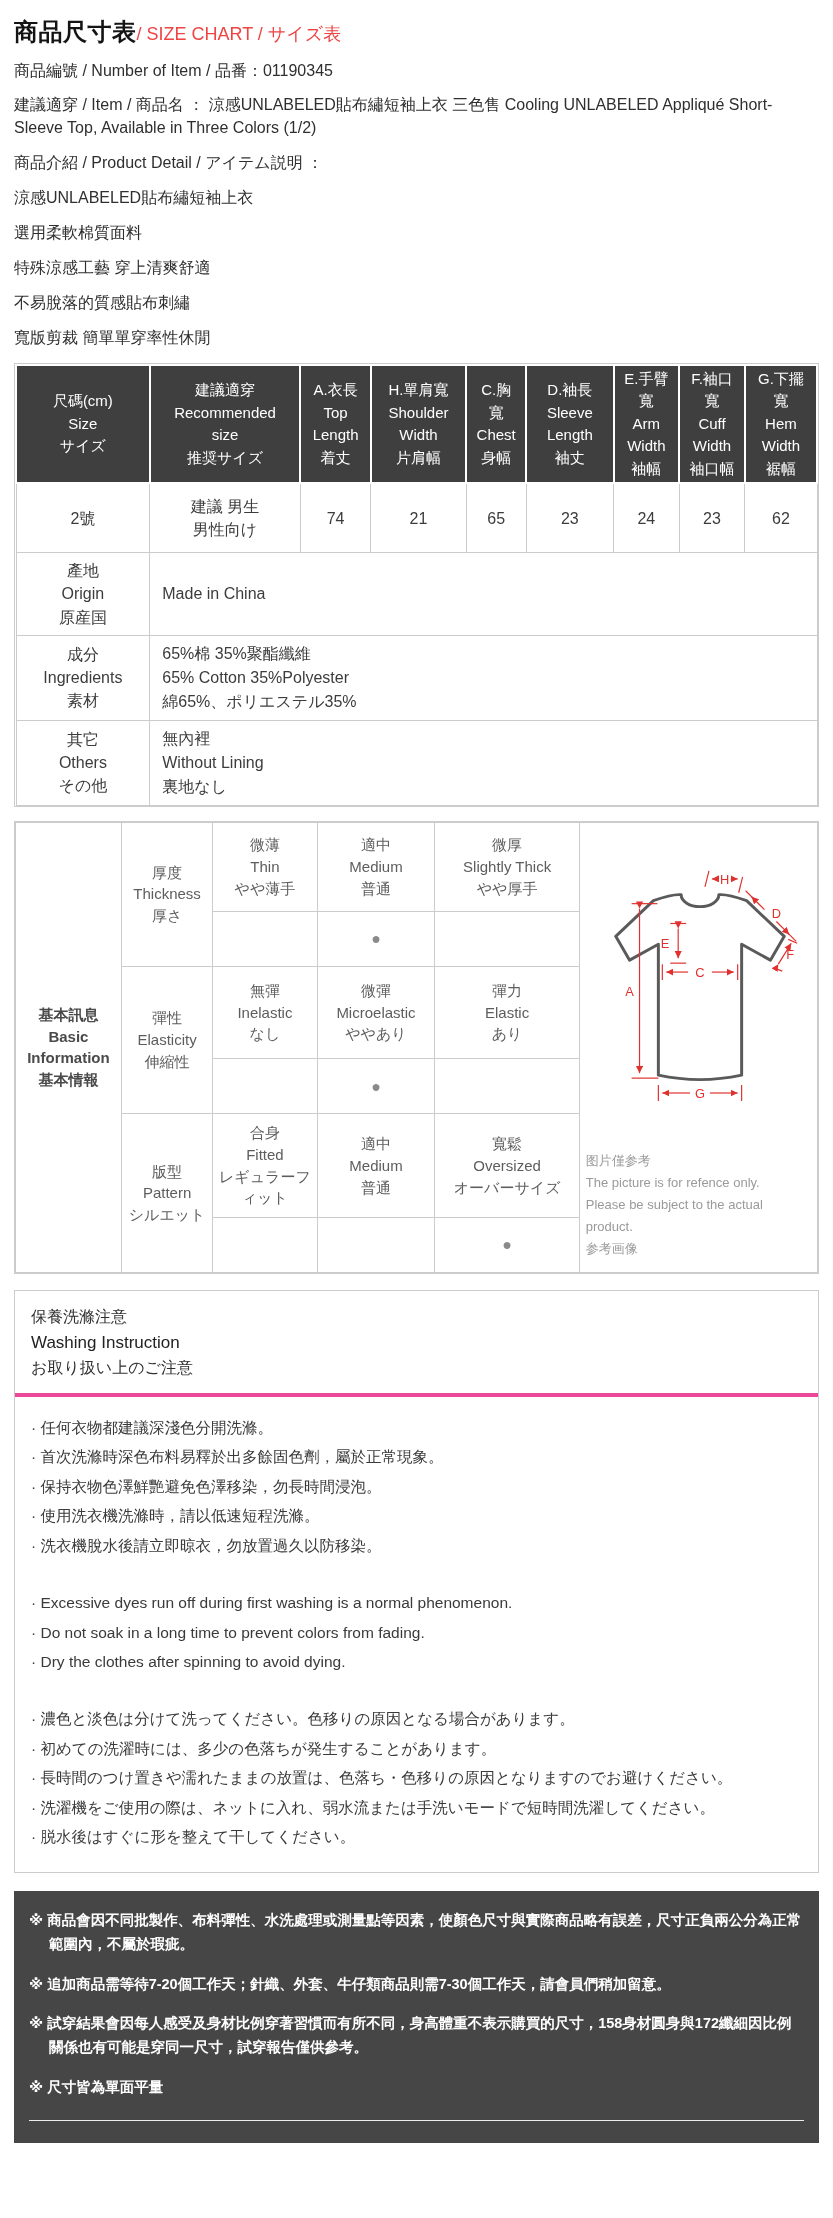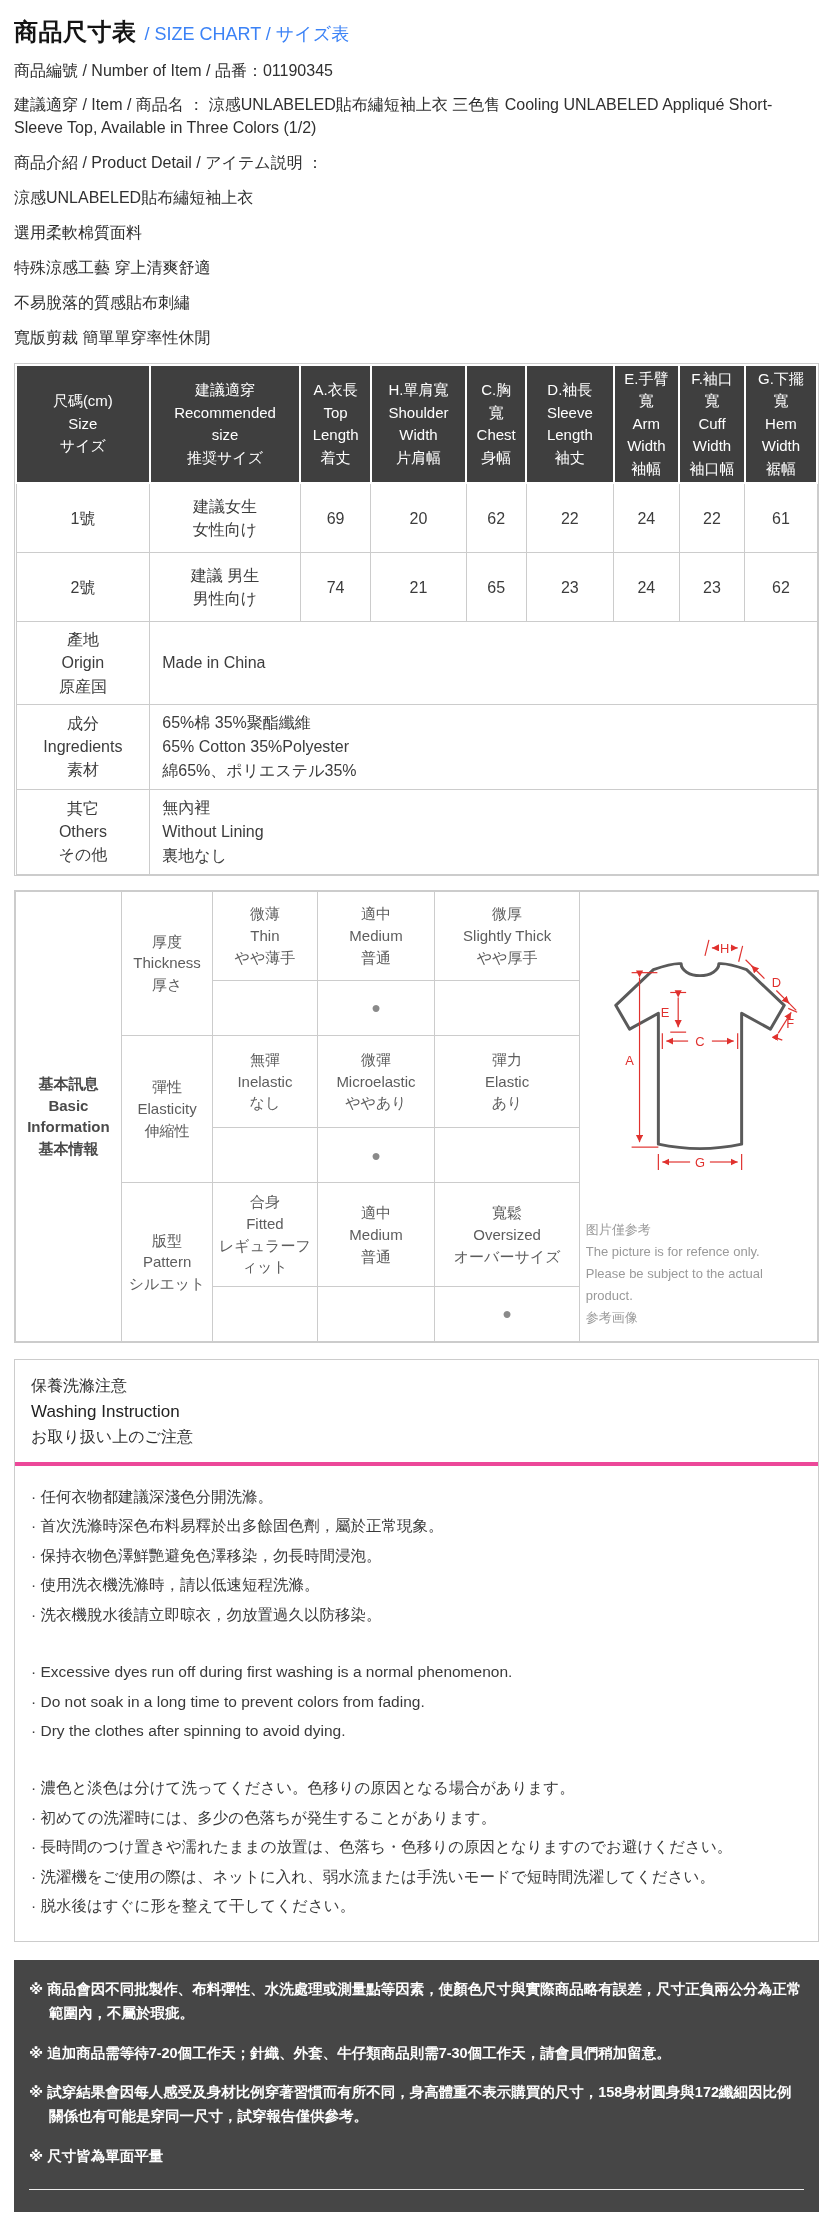--- a/index.html
+++ b/index.html
@@ -6,23 +6,23 @@
   body{
     width:833px;
     font-family:"Liberation Sans","DejaVu Sans",sans-serif;
     color:#3c3c3c;
     -webkit-font-smoothing:antialiased;
   }
   [data-bind]{white-space:pre-line;}
   .page{padding:8px 14px 0;}
 
   
-  .page-title-row{display:flex;align-items:baseline;gap:8px;margin:8px 0 4px;}
+  .page-title-row{display:flex;align-items:baseline;gap:0;margin:8px 0 4px;}
   .page-title{font-size:24px;font-weight:700;color:#141414;letter-spacing:.5px;}
-  .page-title-suffix{font-size:18px;color:#3b82f6;}
+  .page-title-suffix{font-size:18px;color:#ef4444;}
   .meta-line{font-size:16px;color:#2f2f2f;margin:11px 0;line-height:1.45;}
   .detail-line{font-size:16px;color:#2f2f2f;margin:14px 0;}
 
   
   .tbl-wrap{border:1px solid #ccc;margin-top:14px;}
   table{border-collapse:collapse;width:100%;table-layout:fixed;}
   td{border:1px solid #ccc;font-size:16px;color:#3c3c3c;text-align:center;vertical-align:middle;padding:6px 4px;line-height:1.45;}
 
   
   .size-table th{
@@ -126,32 +126,20 @@
 袖口幅</th>
         <th data-bind="size_table.headers.8">G.下擺
 寬
 Hem
 Width
 裾幅</th>
       </tr>
     </thead>
     <tbody>
       <tr class="size-row">
-        <td data-bind="size_table.rows.0.size">1號</td>
-        <td data-bind="size_table.rows.0.rec">建議女生
-女性向け</td>
-        <td data-bind="size_table.rows.0.values.0">69</td>
-        <td data-bind="size_table.rows.0.values.1">20</td>
-        <td data-bind="size_table.rows.0.values.2">62</td>
-        <td data-bind="size_table.rows.0.values.3">22</td>
-        <td data-bind="size_table.rows.0.values.4">24</td>
-        <td data-bind="size_table.rows.0.values.5">22</td>
-        <td data-bind="size_table.rows.0.values.6">61</td>
-      </tr>
-      <tr class="size-row">
         <td data-bind="size_table.rows.1.size">2號</td>
         <td data-bind="size_table.rows.1.rec">建議 男生
 男性向け</td>
         <td data-bind="size_table.rows.1.values.0">74</td>
         <td data-bind="size_table.rows.1.values.1">21</td>
         <td data-bind="size_table.rows.1.values.2">65</td>
         <td data-bind="size_table.rows.1.values.3">23</td>
         <td data-bind="size_table.rows.1.values.4">24</td>
         <td data-bind="size_table.rows.1.values.5">23</td>
         <td data-bind="size_table.rows.1.values.6">62</td>

